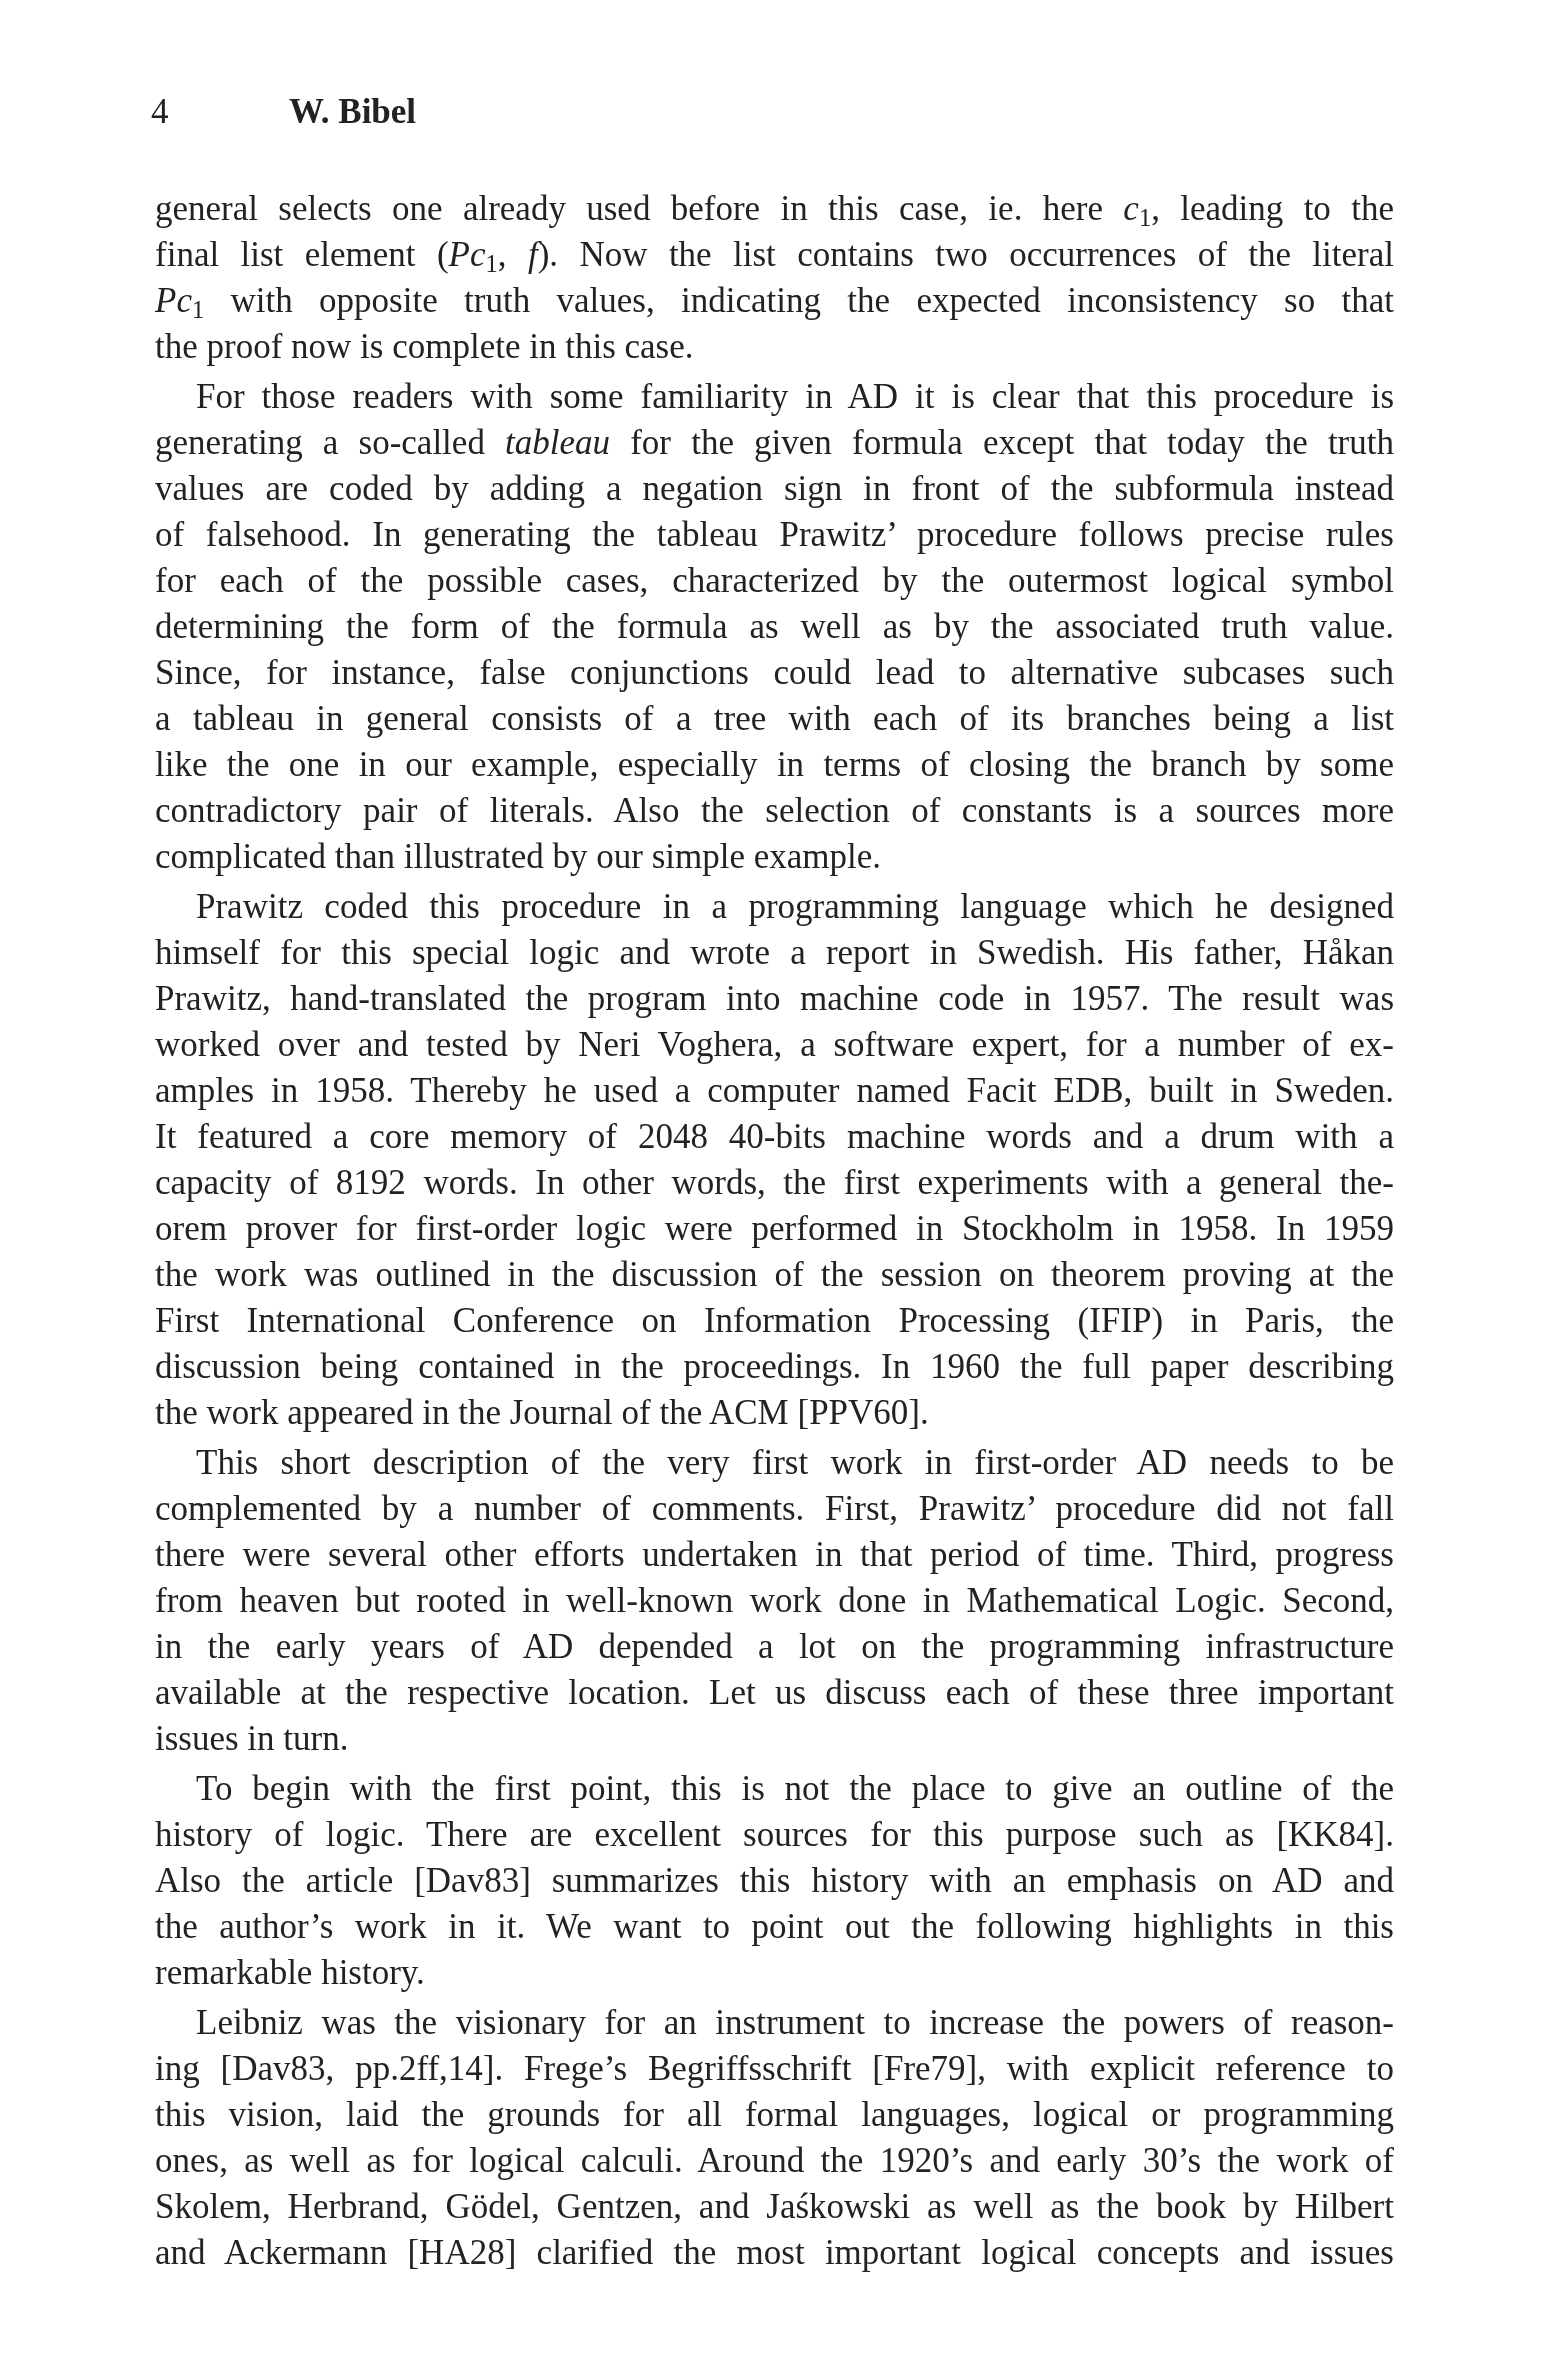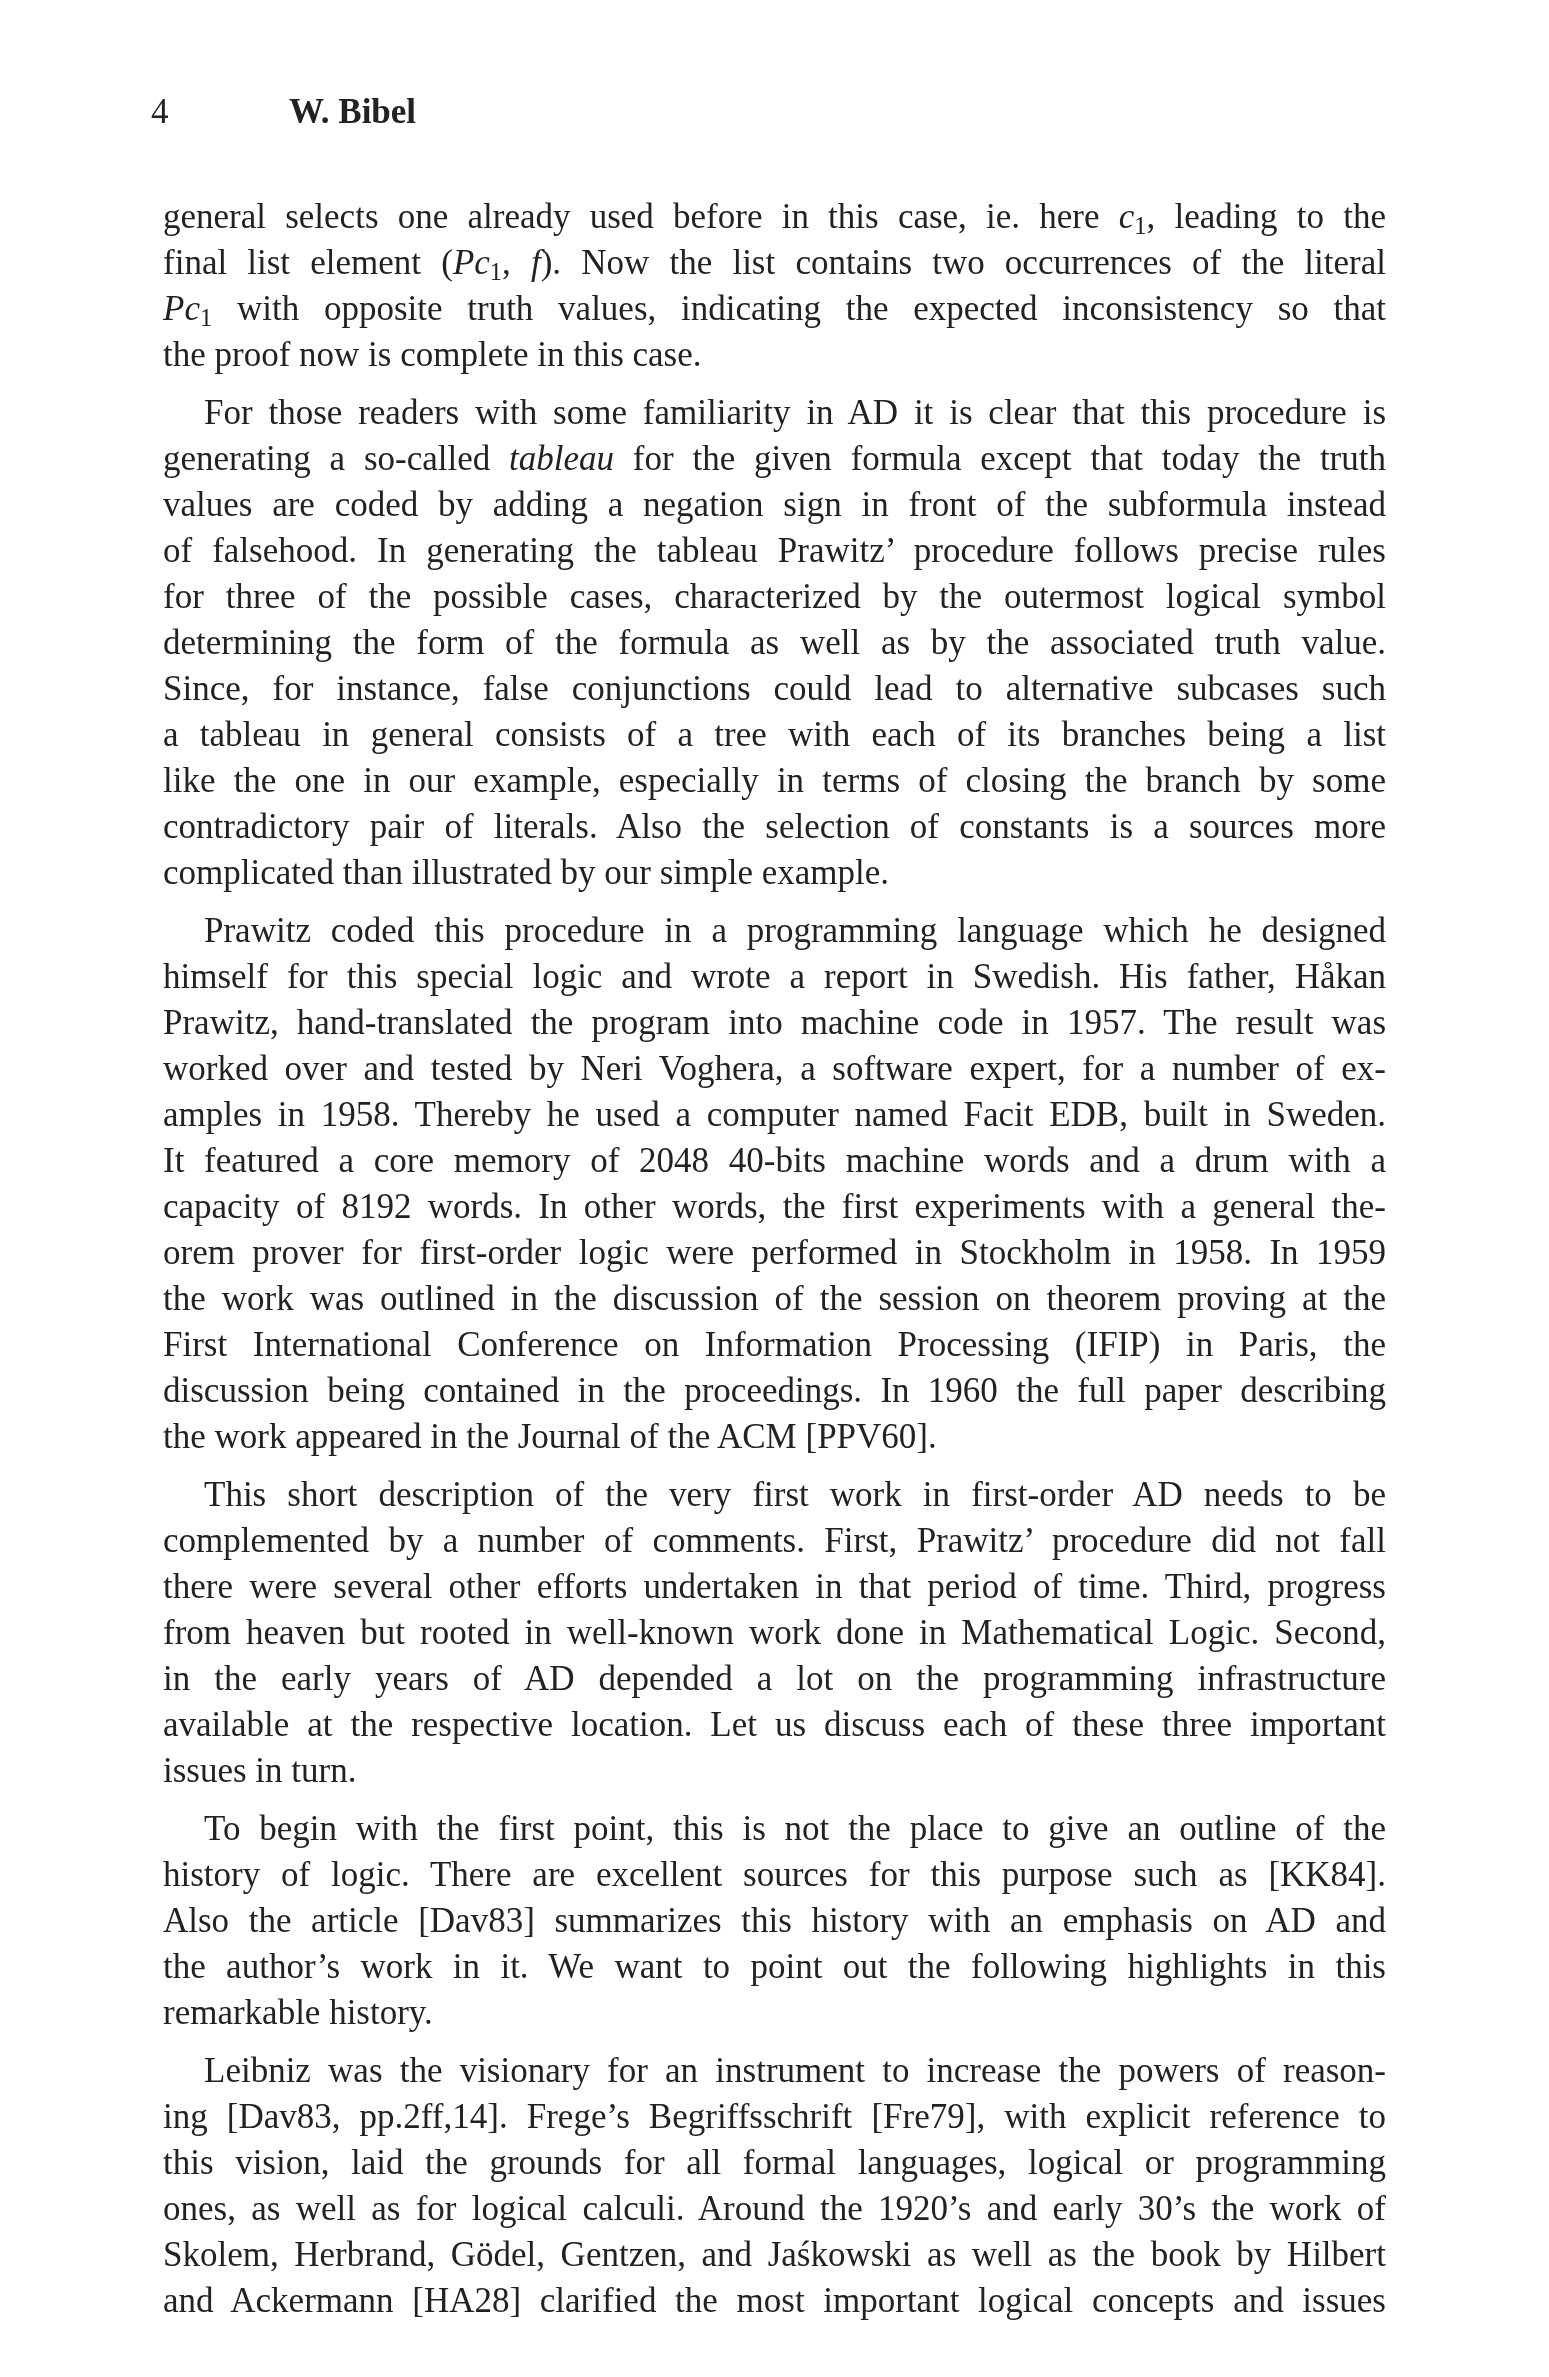--- a/index.html
+++ b/index.html
@@ -37,21 +37,21 @@
   }
   .body-text {
     position: absolute;
     left: 151px;
     top: 182px;
     width: 1247px;
     font-size: 35px;
     line-height: 46px;
   }
   .paragraph {
-    margin: 12px;
+    margin: 4px;
   }
   .line {
     display: block;
     height: 46px;
     white-space: nowrap;
     text-align: justify;
     text-align-last: justify;
     overflow: visible;
   }
   .line.last {
@@ -89,21 +89,21 @@
     <span class="line">final list element (<span class="math">Pc<sub>1</sub></span>, <span class="math">f</span>). Now the list contains two occurrences of the literal</span>
     <span class="line"><span class="math">Pc<sub>1</sub></span> with opposite truth values, indicating the expected inconsistency so that</span>
     <span class="line last">the proof now is complete in this case.</span>
   </div>
 
   <div class="paragraph">
     <span class="line indent">For those readers with some familiarity in AD it is clear that this procedure is</span>
     <span class="line">generating a so-called <span class="emph">tableau</span> for the given formula except that today the truth</span>
     <span class="line">values are coded by adding a negation sign in front of the subformula instead</span>
     <span class="line">of falsehood. In generating the tableau Prawitz’ procedure follows precise rules</span>
-    <span class="line">for three of the possible cases, characterized by the outermost logical symbol</span>
+    <span class="line">for each of the possible cases, characterized by the outermost logical symbol</span>
     <span class="line">determining the form of the formula as well as by the associated truth value.</span>
     <span class="line">Since, for instance, false conjunctions could lead to alternative subcases such</span>
     <span class="line">a tableau in general consists of a tree with each of its branches being a list</span>
     <span class="line">like the one in our example, especially in terms of closing the branch by some</span>
     <span class="line">contradictory pair of literals. Also the selection of constants is a sources more</span>
     <span class="line last">complicated than illustrated by our simple example.</span>
   </div>
 
   <div class="paragraph">
     <span class="line indent">Prawitz coded this procedure in a programming language which he designed</span>

